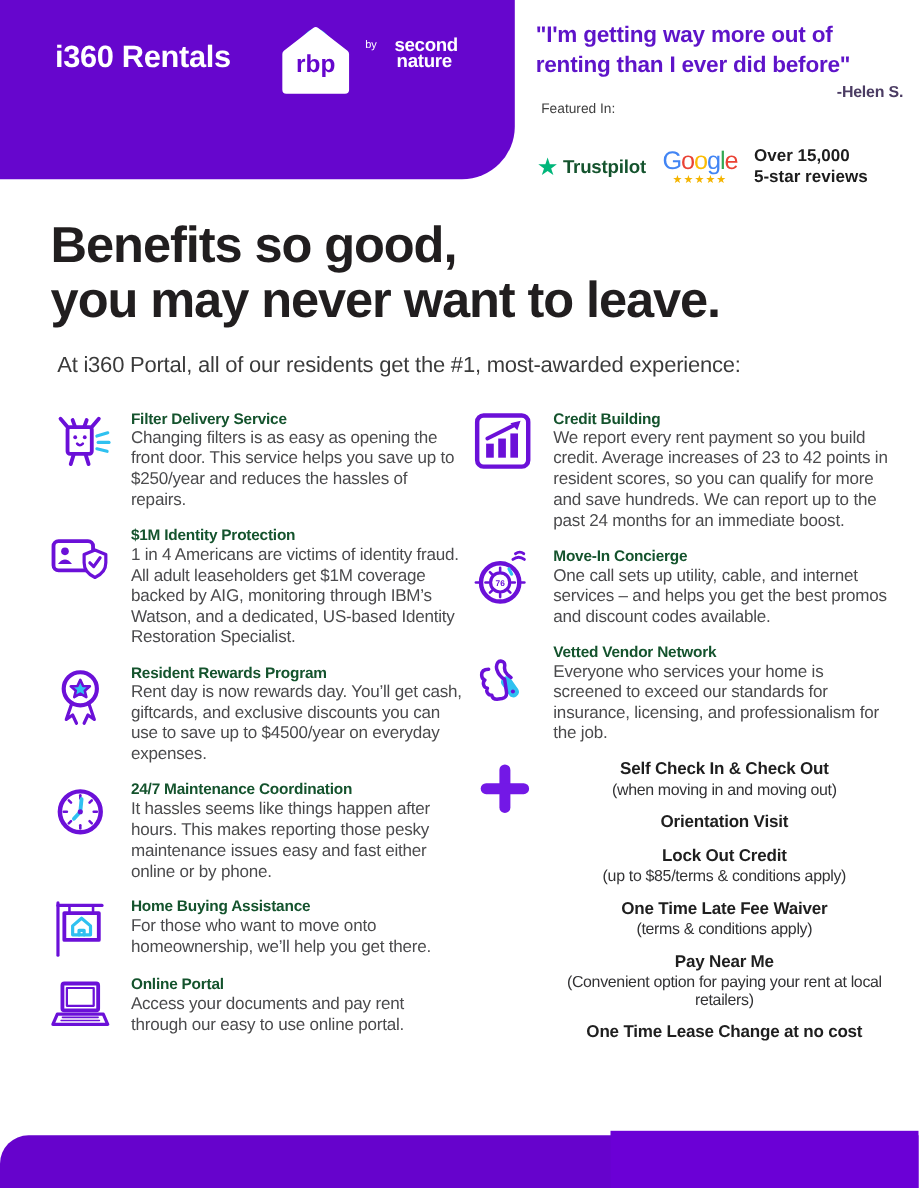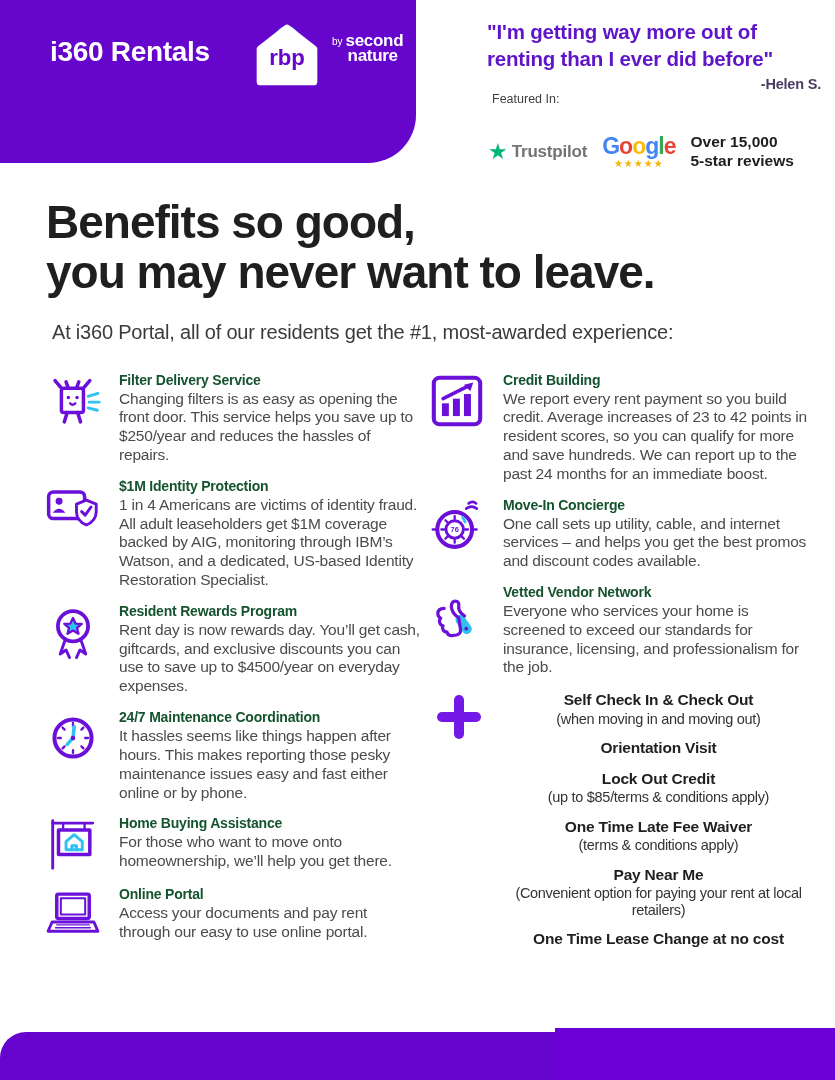--- a/index.html
+++ b/index.html
@@ -3,30 +3,30 @@
 <meta charset="utf-8">
 <style>
   html,body{margin:0;padding:0;}
   body{
     width:835px;height:1080px;position:relative;background:#ffffff;
     font-family:"Liberation Sans",sans-serif;overflow:hidden;
     -webkit-font-smoothing:antialiased;
   }
   
   .header-block{
-    position:absolute;top:0;left:0;width:416px;height:163px;
+    position:absolute;top:0;left:0;width:468px;height:163px;
     background:#6606CD;border-bottom-right-radius:48px;
   }
   .brand-name{
     position:absolute;left:50px;top:36px;color:#fff;
     font-size:28px;font-weight:800;letter-spacing:-0.3px;
   }
   .rbp-logo{position:absolute;left:250px;top:18px;width:74px;height:74px;}
   .byline{
-    position:absolute;left:332px;top:34px;color:#fff;display:flex;gap:3px;
+    position:absolute;left:332px;top:34px;color:#fff;display:flex;gap:16px;
   }
   .byline .by{font-size:10px;margin-top:2px;}
   .byline .stack{font-size:17px;font-weight:800;line-height:0.88;letter-spacing:-0.3px;}
   .byline .stack .l2{margin-left:2px;display:block;}
   .header-subtitle{
     position:absolute;left:52px;top:110px;color:#fff;
     font-size:23px;font-weight:800;letter-spacing:-0.2px;
   }
   
   .quote{
@@ -51,23 +51,23 @@
   .house .main{font-family:"Liberation Serif",serif;font-size:16px;font-weight:800;letter-spacing:-0.5px;}
   .yahoo{font-size:15px;font-weight:800;color:#6001D2;font-style:italic;}
   .inc{font-family:"Liberation Serif",serif;font-size:16px;font-weight:800;color:#111;}
   
   .reviews-row{
     position:absolute;left:488px;top:133px;width:336px;
     display:flex;align-items:center;gap:15px;
   }
   .trustpilot{display:flex;align-items:center;gap:4px;}
   .tp-star{color:#00B67A;font-size:22px;line-height:1;}
-  .tp-word{font-size:17px;font-weight:700;color:#737373;letter-spacing:-0.2px;}
+  .tp-word{font-size:17px;font-weight:700;color:#14532d;letter-spacing:-0.2px;}
   .google{display:flex;flex-direction:column;align-items:center;line-height:1;}
-  .google-word{font-size:23px;font-weight:700;letter-spacing:-1px;}
+  .google-word{font-size:23px;font-weight:400;letter-spacing:-1px;}
   .g-blue{color:#4285F4;} .g-red{color:#EA4335;} .g-yellow{color:#FBBC05;} .g-green{color:#34A853;}
   .google-stars{font-size:10px;color:#F4B400;letter-spacing:1px;margin-top:1px;}
   .review-count{font-size:15.5px;font-weight:800;color:#1d1d1d;line-height:1.2;text-align:left;}
   
   .headline{
     position:absolute;left:46px;top:198px;
     font-size:46px;font-weight:800;color:#211E1F;line-height:1.08;letter-spacing:-1px;
   }
   .subhead{
     position:absolute;left:52px;top:321px;font-size:20px;color:#3B3B3B;letter-spacing:-0.2px;

